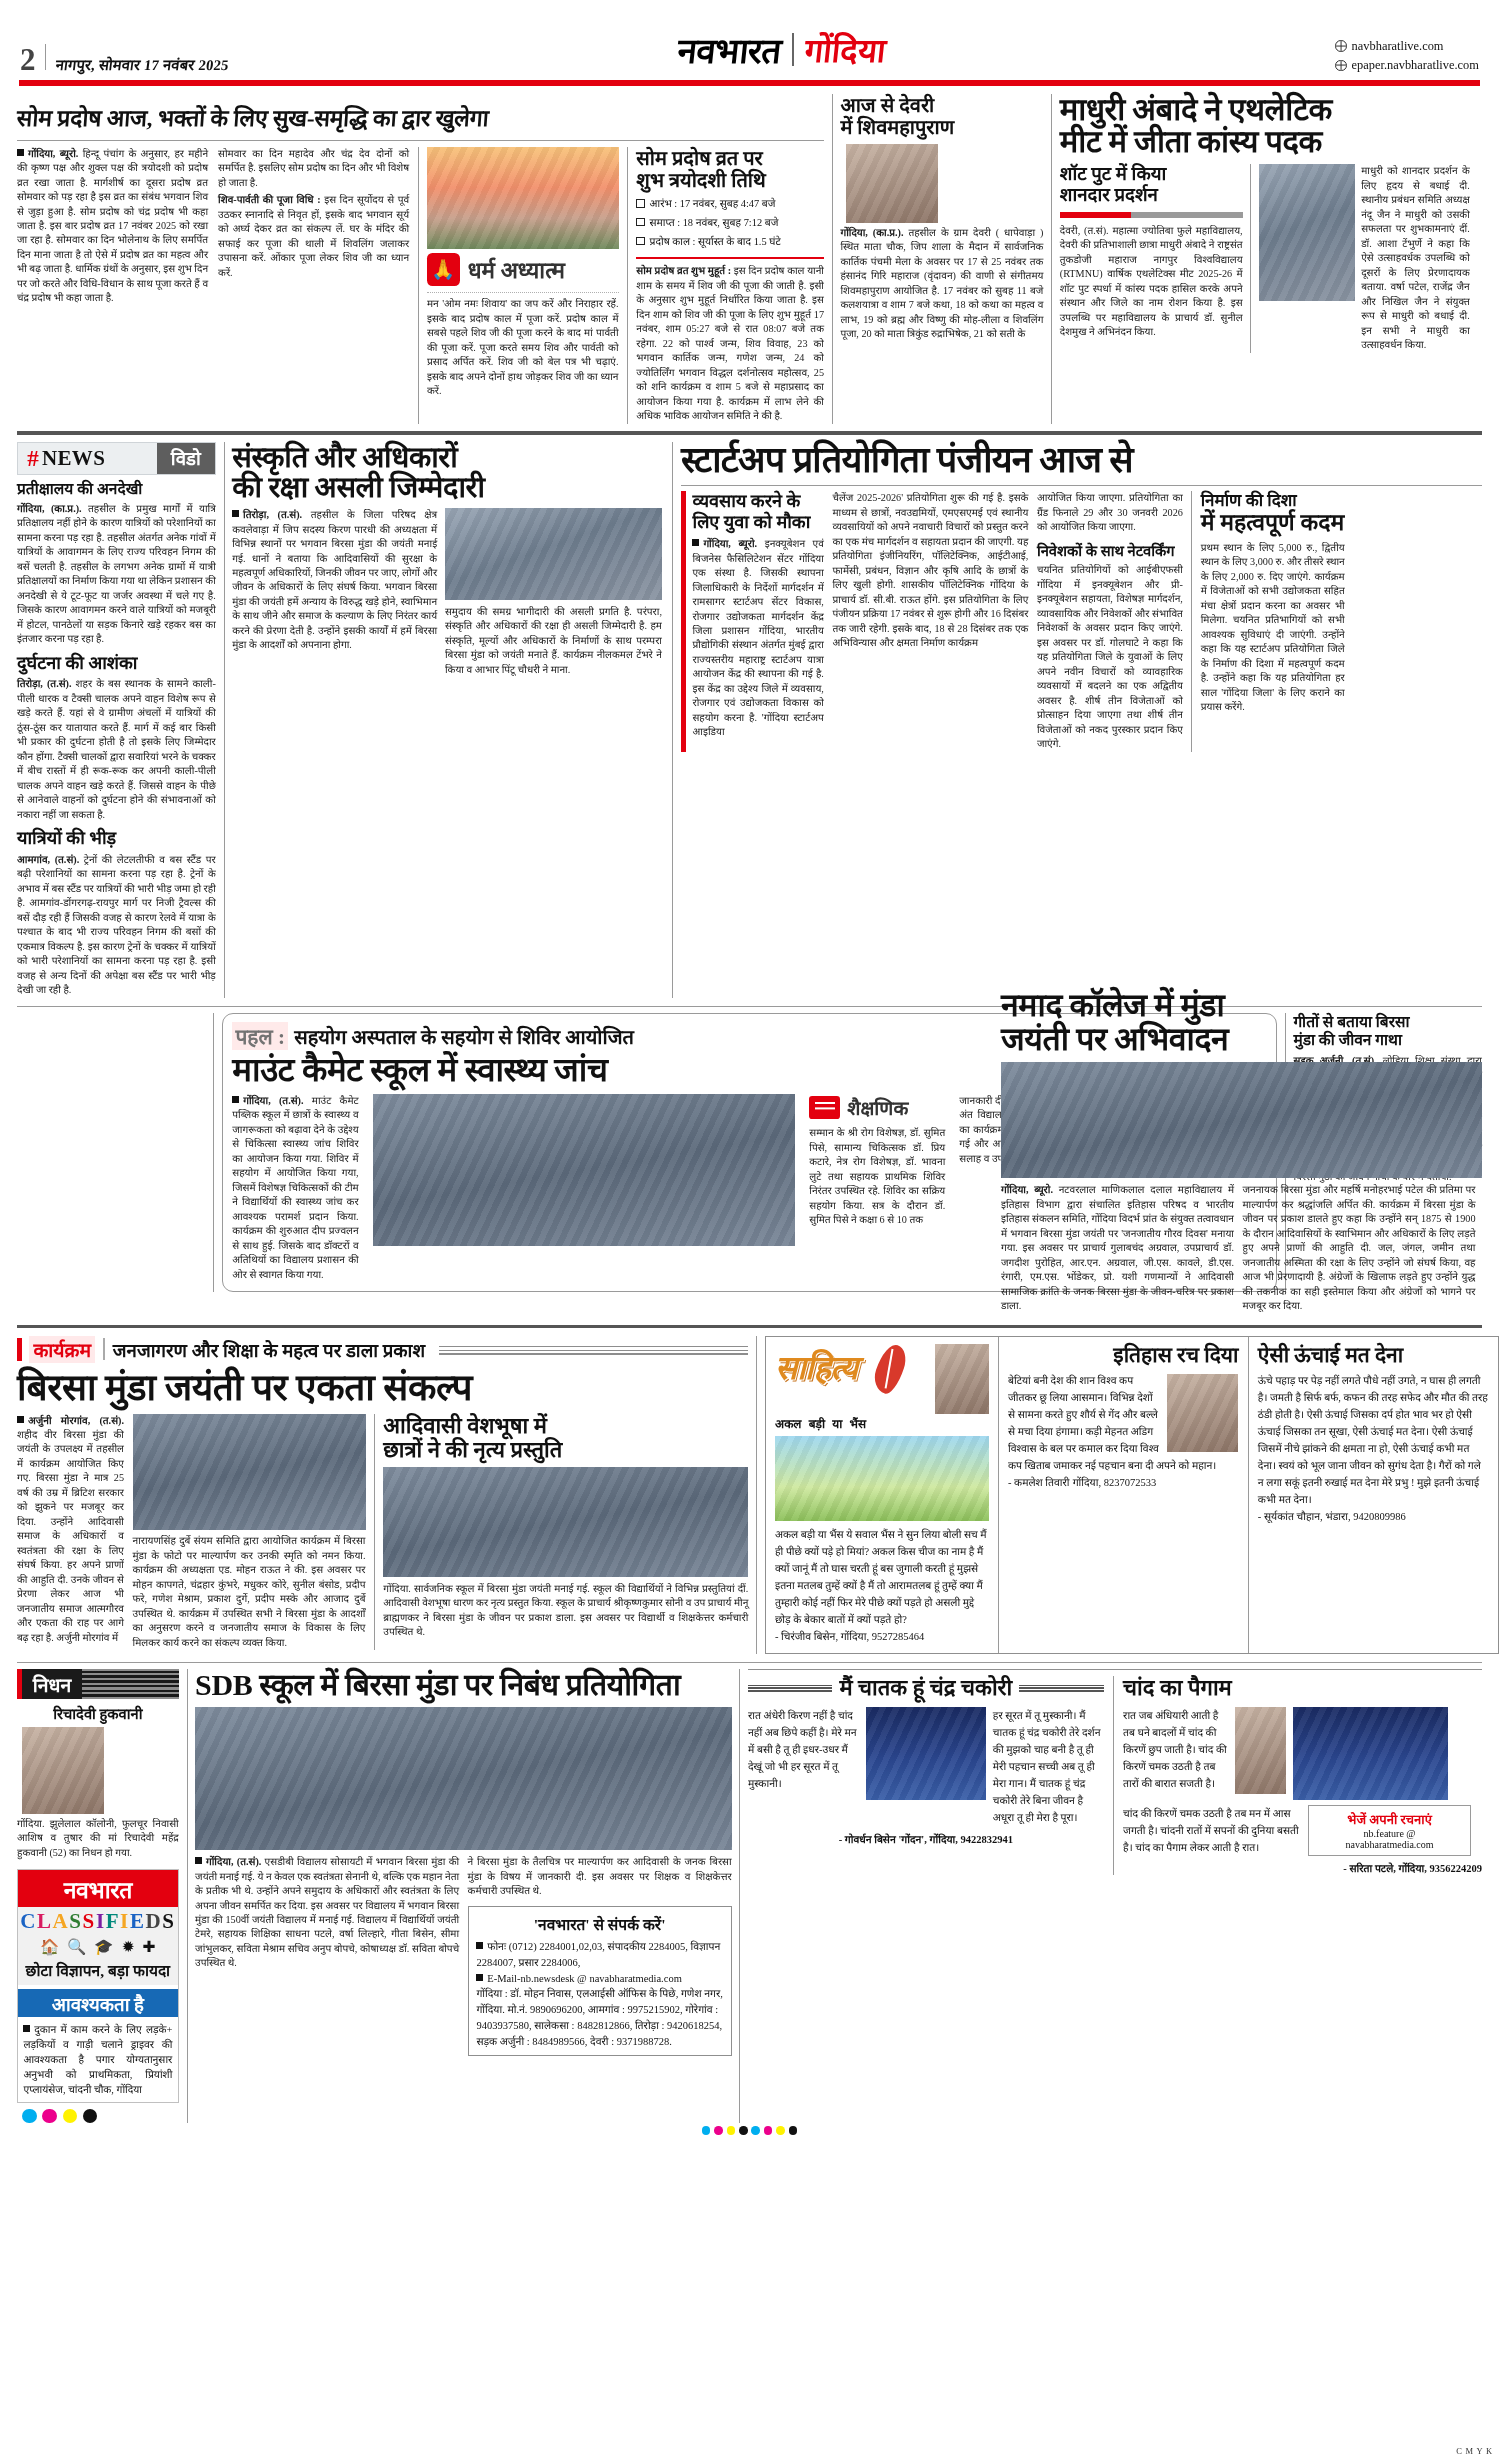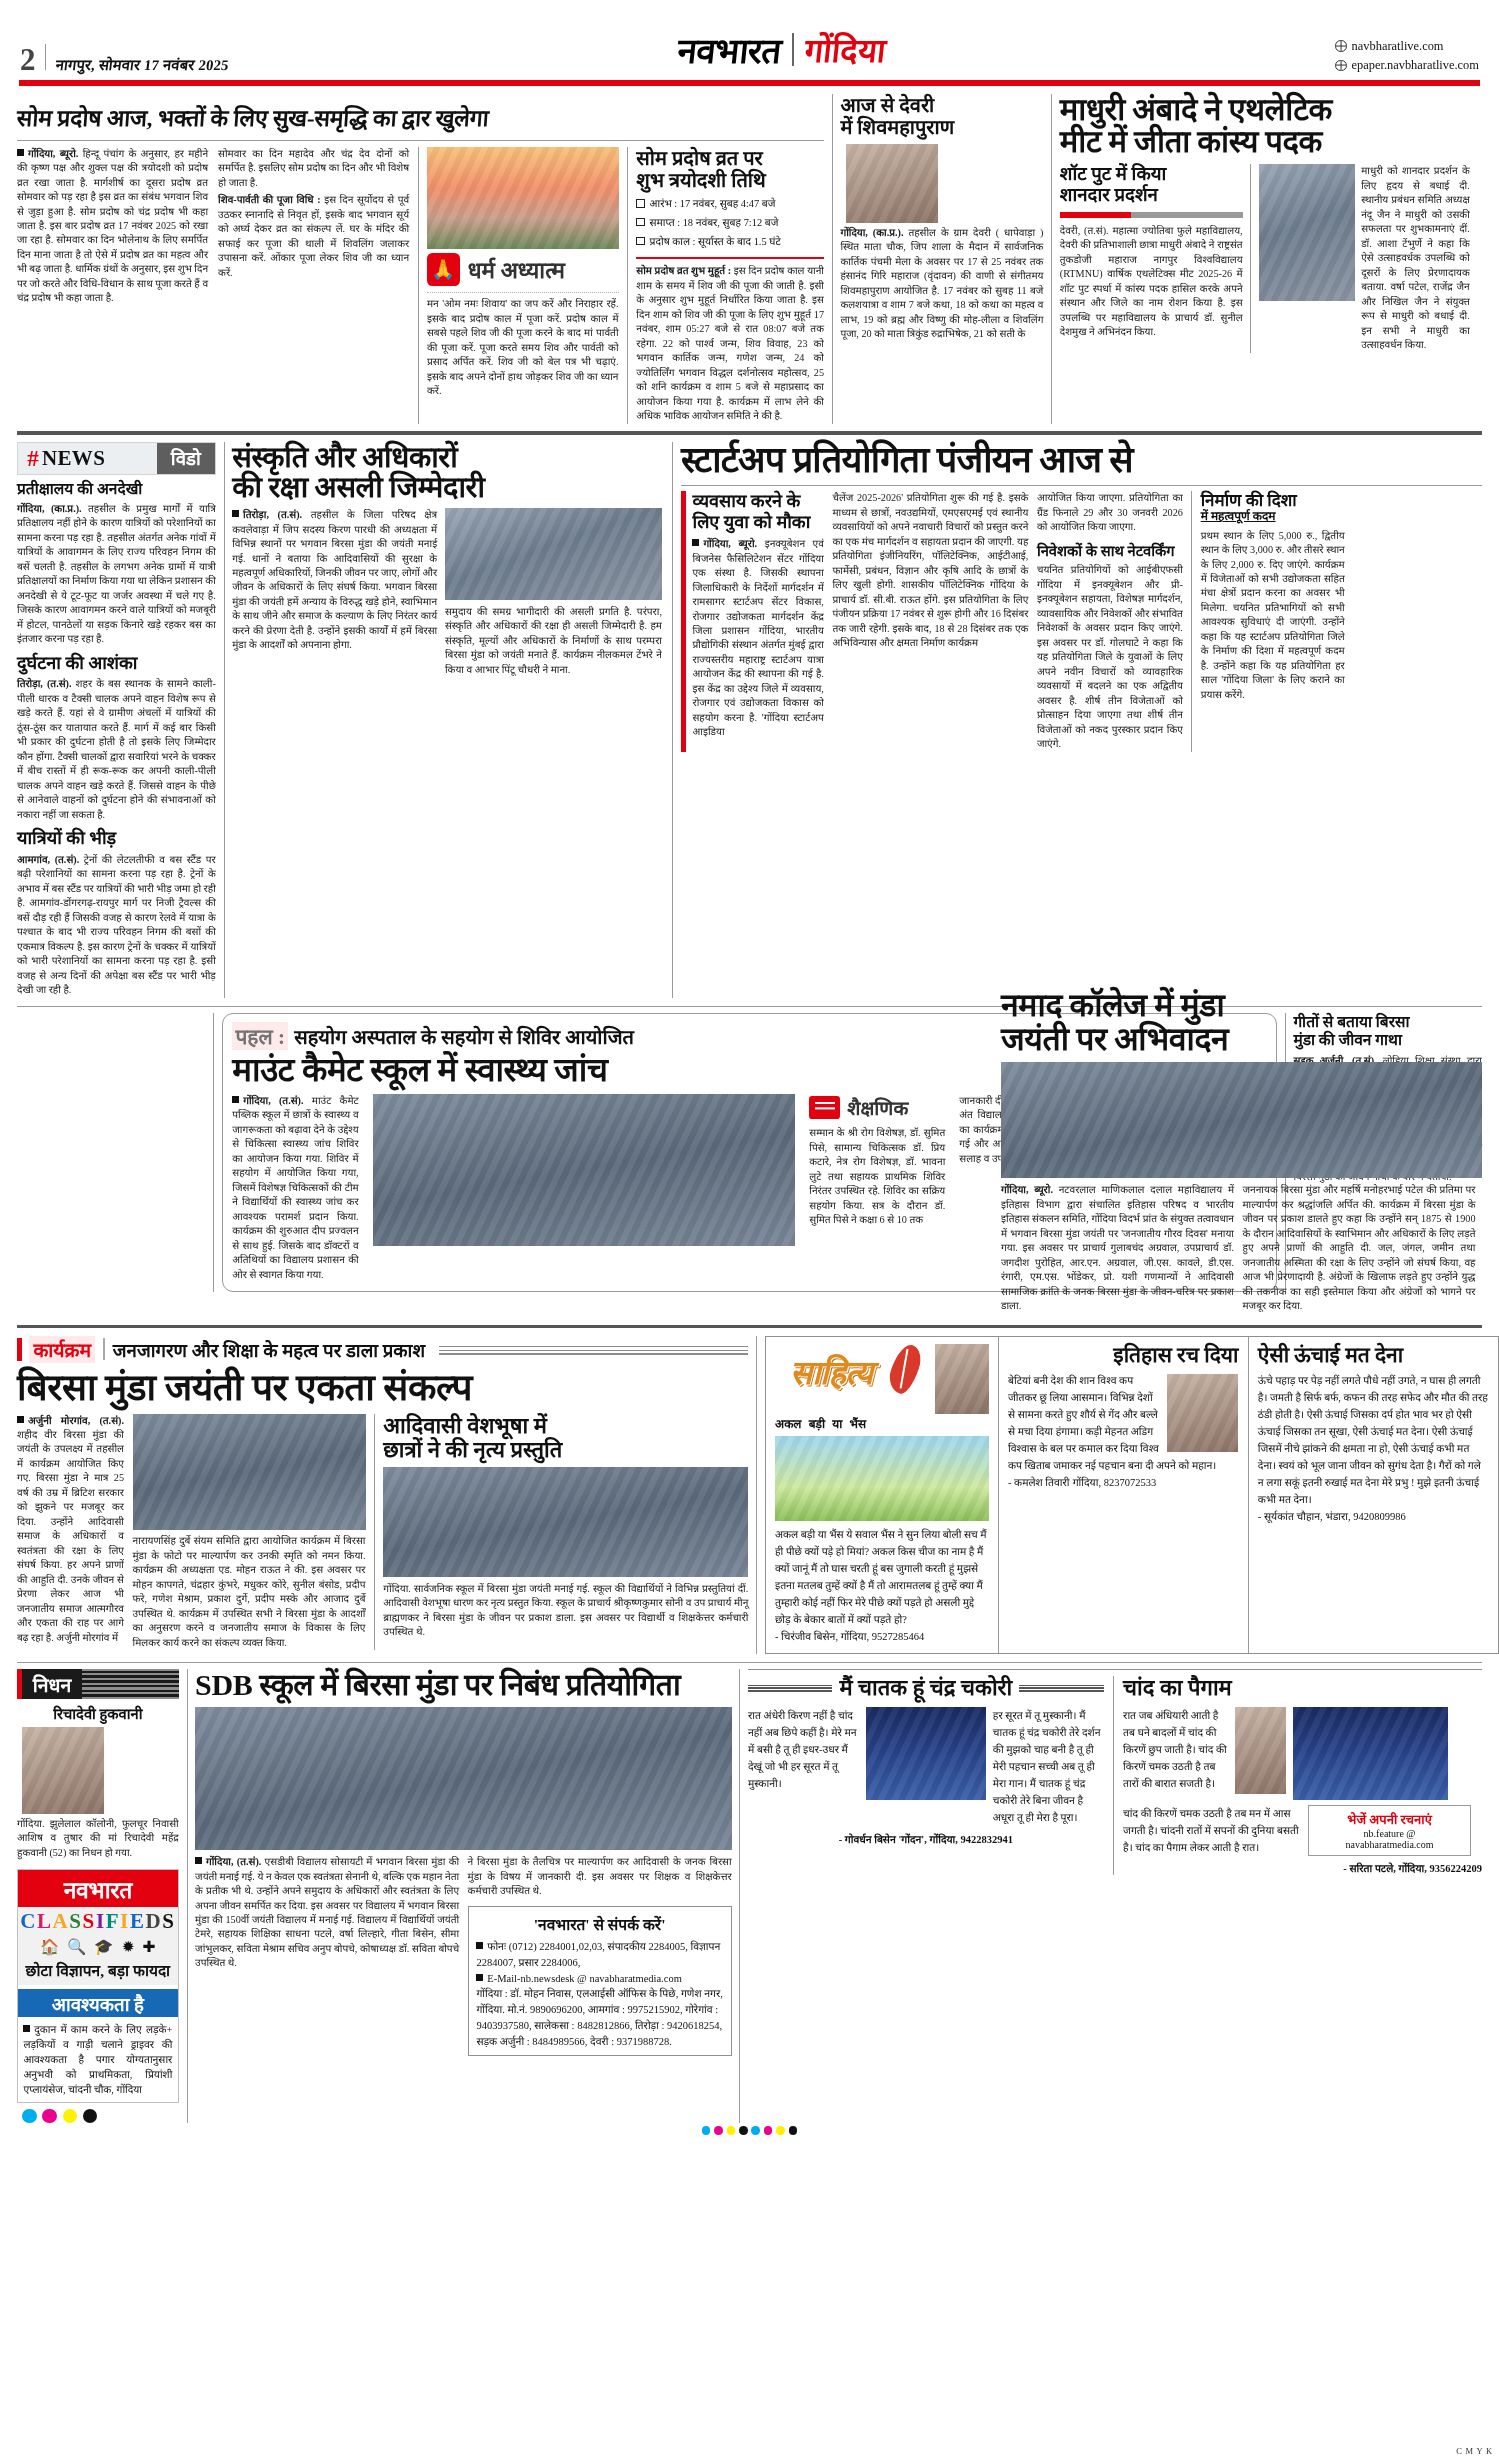--- a/index.html
+++ b/index.html
@@ -329,21 +329,21 @@
         </div>
         <div style="width:196px;" class="body-text">चैलेंज 2025-2026' प्रतियोगिता शुरू की गई है. इसके माध्यम से छात्रों, नवउद्यमियों, एमएसएमई एवं स्थानीय व्यवसायियों को अपने नवाचारी विचारों को प्रस्तुत करने का एक मंच मार्गदर्शन व सहायता प्रदान की जाएगी. यह प्रतियोगिता इंजीनियरिंग, पॉलिटेक्निक, आईटीआई, फार्मेसी, प्रबंधन, विज्ञान और कृषि आदि के छात्रों के लिए खुली होगी. शासकीय पॉलिटेक्निक गोंदिया के प्राचार्य डॉ. सी.बी. राऊत होंगे. इस प्रतियोगिता के लिए पंजीयन प्रक्रिया 17 नवंबर से शुरू होगी और 16 दिसंबर तक जारी रहेगी. इसके बाद, 18 से 28 दिसंबर तक एक अभिविन्यास और क्षमता निर्माण कार्यक्रम</div>
         <div style="width:146px;">
           <div class="body-text">आयोजित किया जाएगा. प्रतियोगिता का ग्रैंड फिनाले 29 और 30 जनवरी 2026 को आयोजित किया जाएगा.</div>
           <div style="margin-top:5.4px;font-size:14.7px;font-weight:900;">निवेशकों के साथ नेटवर्किंग</div>
           <div class="body-text" style="margin-top:3.1px;">चयनित प्रतियोगियों को आईबीएफसी गोंदिया में इनक्यूबेशन और प्री-इनक्यूबेशन सहायता, विशेषज्ञ मार्गदर्शन, व्यावसायिक और निवेशकों और संभावित निवेशकों के अवसर प्रदान किए जाएंगे. इस अवसर पर डॉ. गोलघाटे ने कहा कि यह प्रतियोगिता जिले के युवाओं के लिए अपने नवीन विचारों को व्यावहारिक व्यवसायों में बदलने का एक अद्वितीय अवसर है. शीर्ष तीन विजेताओं को प्रोत्साहन दिया जाएगा तथा शीर्ष तीन विजेताओं को नकद पुरस्कार प्रदान किए जाएंगे.</div>
         </div>
         <div class="vsep"></div>
         <div style="width:144px;">
           <div class="kicker" style="font-size:17px;">निर्माण की दिशा</div>
-          <div class="kicker" style="font-size:12px;margin-bottom:4.7px;text-decoration:underline;">में महत्वपूर्ण कदम</div>
+          <div class="kicker" style="font-size:23px;margin-bottom:4.7px;">में महत्वपूर्ण कदम</div>
           <div class="body-text">प्रथम स्थान के लिए 5,000 रु., द्वितीय स्थान के लिए 3,000 रु. और तीसरे स्थान के लिए 2,000 रु. दिए जाएंगे. कार्यक्रम में विजेताओं को सभी उद्योजकता सहित मंचा क्षेत्रों प्रदान करना का अवसर भी मिलेगा. चयनित प्रतिभागियों को सभी आवश्यक सुविधाएं दी जाएंगी. उन्होंने कहा कि यह स्टार्टअप प्रतियोगिता जिले के निर्माण की दिशा में महत्वपूर्ण कदम है. उन्होंने कहा कि यह प्रतियोगिता हर साल 'गोंदिया जिला' के लिए कराने का प्रयास करेंगे.</div>
         </div>
       </div>
     </div>
   </div>
 
   <div class="hsep" style="margin:7.8px 0 7px;"></div>
 
   <div class="zone">
 
@@ -436,21 +436,21 @@
           <div class="body-text">गोंदिया. सार्वजनिक स्कूल में बिरसा मुंडा जयंती मनाई गई. स्कूल की विद्यार्थियों ने विभिन्न प्रस्तुतियां दीं. आदिवासी वेशभूषा धारण कर नृत्य प्रस्तुत किया. स्कूल के प्राचार्य श्रीकृष्णकुमार सोनी व उप प्राचार्य मीनू ब्राह्मणकर ने बिरसा मुंडा के जीवन पर प्रकाश डाला. इस अवसर पर विद्यार्थी व शिक्षकेत्तर कर्मचारी उपस्थित थे.</div>
         </div>
       </div>
     </div>
 
     <div class="vsep"></div>
 
     <div class="sahitya-box" style="width:734px;">
       <div class="sahitya-col" style="width:233px;">
         <div style="display:flex;align-items:flex-start;justify-content:space-between;">
-          <div style="display:flex;align-items:flex-end;gap:20px;margin-left:15px;">
+          <div style="display:flex;align-items:flex-start;gap:20px;">
             <span class="sahitya-logo">साहित्य</span>
             <span class="feather"></span>
           </div>
           <div class="ph portrait" style="width:54px;height:70px;flex:none;"></div>
         </div>
         <h3 class="hl-sm" style="font-size:12px;margin:4.7px 0 3.9px;font-family:Liberation Mono, monospace;">अकल बड़ी या भैंस</h3>
         <div class="ph cartoon" style="height:85px;margin-bottom:4.7px;"></div>
         <div class="poem">अकल बड़ी या भैंस ये सवाल भैंस ने सुन लिया बोली सच मैं ही पीछे क्यों पड़े हो मियां? अकल किस चीज का नाम है मैं क्यों जानूं मैं तो घास चरती हूं बस जुगाली करती हूं मुझसे इतना मतलब तुम्हें क्यों है मैं तो आरामतलब हूं तुम्हें क्या मैं तुम्हारी कोई नहीं फिर मेरे पीछे क्यों पड़ते हो असली मुद्दे छोड़ के बेकार बातों में क्यों पड़ते हो?</div>
         <span class="poem credit">- चिरंजीव बिसेन, गोंदिया, 9527285464</span>
       </div>

